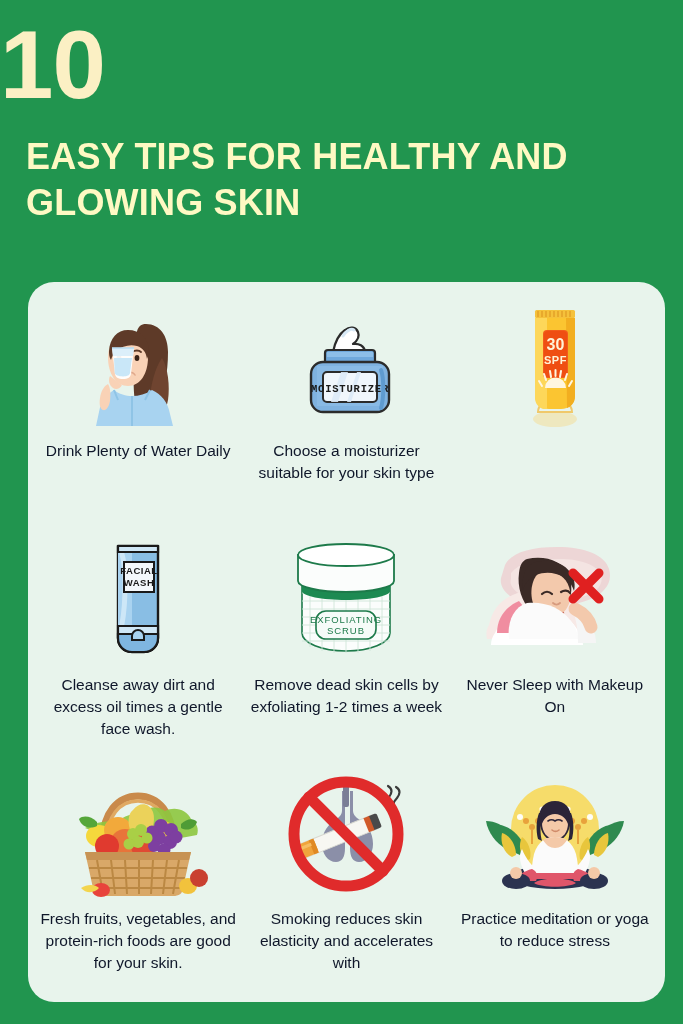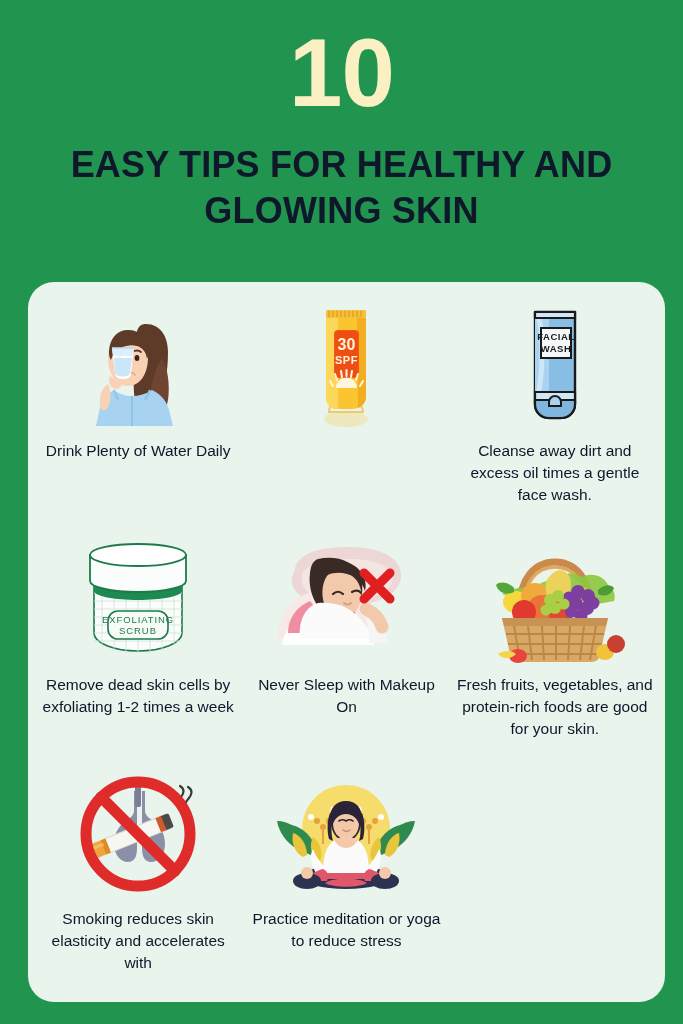--- a/index.html
+++ b/index.html
@@ -12,39 +12,38 @@
 
   body {
     background: #21954F;
     font-family: "Liberation Sans", sans-serif;
     position: relative;
   }
 
   
   .header {
     width: 683px;
-    padding-top: 26px;
-    text-align: center;
+    padding-top: 18px;
   }
 
   .big-number {
     font-family: "Liberation Sans", sans-serif;
     font-size: 96px;
     font-weight: bold;
     line-height: 0.98;
     color: #FBF0C4;
     letter-spacing: -1px;
   }
 
   .headline {
     margin-top: 22px;
     font-size: 36px;
     font-weight: bold;
     line-height: 1.28;
-    color: #0f172a;
+    color: #fef9c3;
     letter-spacing: 0.2px;
     padding: 0 26px;
   }
 
   
   .card {
     position: absolute;
     left: 28px;
     top: 282px;
     width: 637px;
@@ -119,20 +118,37 @@
             <path d="M28 42h22l-1 8H29z" fill="#DCEFFA"></path>
             <path d="M30 52h18l-2 15c-.3 2-2.4 3.4-7 3.4S31 69 30.7 67z" fill="#C9E7F8"></path>
             <path d="M28 42h22" stroke="#B9DCF0" stroke-width="1.6" fill="none"></path>
           </g>
           <path d="M26 70c-2 4-1 9 3 12 3 2 7 1 9-3" fill="#F9D2B6"></path>
         </svg>
       </div>
       <div class="tip-caption">Drink Plenty of Water Daily</div>
     </div>
 
+    <div class="tip">
+      <div class="tip-art">
+        <svg width="130" height="120" viewBox="0 0 130 120">
+          <path d="M52 46c2-10 6-18 12-22 5-4 11-3 13 2 2 5-1 9-5 12 6-1 11 2 12 7 1 4-1 8-6 10l-3 1H52z" fill="#FFFFFF" stroke="#2B2B2B" stroke-width="2.2" stroke-linejoin="round"></path>
+          <path d="M62 30c3-5 8-8 11-6" stroke="#D7E9F6" stroke-width="3" fill="none" stroke-linecap="round"></path>
+          <rect x="44" y="44" width="50" height="14" rx="3" fill="#6FA8DC" stroke="#2B2B2B" stroke-width="2.2"></rect>
+          <path d="M46 46h46v5H46z" fill="#8DBEE8"></path>
+          <rect x="30" y="56" width="78" height="50" rx="12" fill="#7FB2E0" stroke="#2B2B2B" stroke-width="2.4"></rect>
+          <path d="M36 60h66v40H36z" fill="#8FBFE8" opacity="0.6"></path>
+          <rect x="42" y="66" width="54" height="30" rx="4" fill="#F0F6FC" stroke="#2B2B2B" stroke-width="2"></rect>
+          <path d="M60 66l-10 30h7l10-30zM76 66l-10 30h4l10-30z" fill="#DCEAF7" opacity="0.9"></path>
+          <text x="69" y="85.5" font-family="'Liberation Mono', monospace" font-size="10.5" font-weight="bold" fill="#1A1A1A" text-anchor="middle" letter-spacing="0.8">MOISTURIZER</text>
+          <path d="M100 64c3 8 3 28 0 38" stroke="#5F9BD0" stroke-width="4" fill="none" stroke-linecap="round"></path>
+        </svg>
+      </div>
+      <div class="tip-caption">Choose a moisturizer suitable for your skin type</div>
+    </div>
 
     <div class="tip">
       <div class="tip-art">
         <svg width="110" height="132" viewBox="0 0 110 132">
           <ellipse cx="55" cy="119" rx="22" ry="8" fill="#F6D98A" opacity="0.45"></ellipse>
           <path d="M38 112c0-7 7-12 17-12s17 5 17 12z" fill="none" stroke="#F0C96B" stroke-width="2"></path>
           <rect x="35" y="10" width="40" height="8" rx="1.5" fill="#F5C13B"></rect>
           <g fill="#E8A92C">
             <rect x="37" y="11" width="2" height="6"></rect>
               <rect x="41" y="11" width="2" height="6"></rect>

